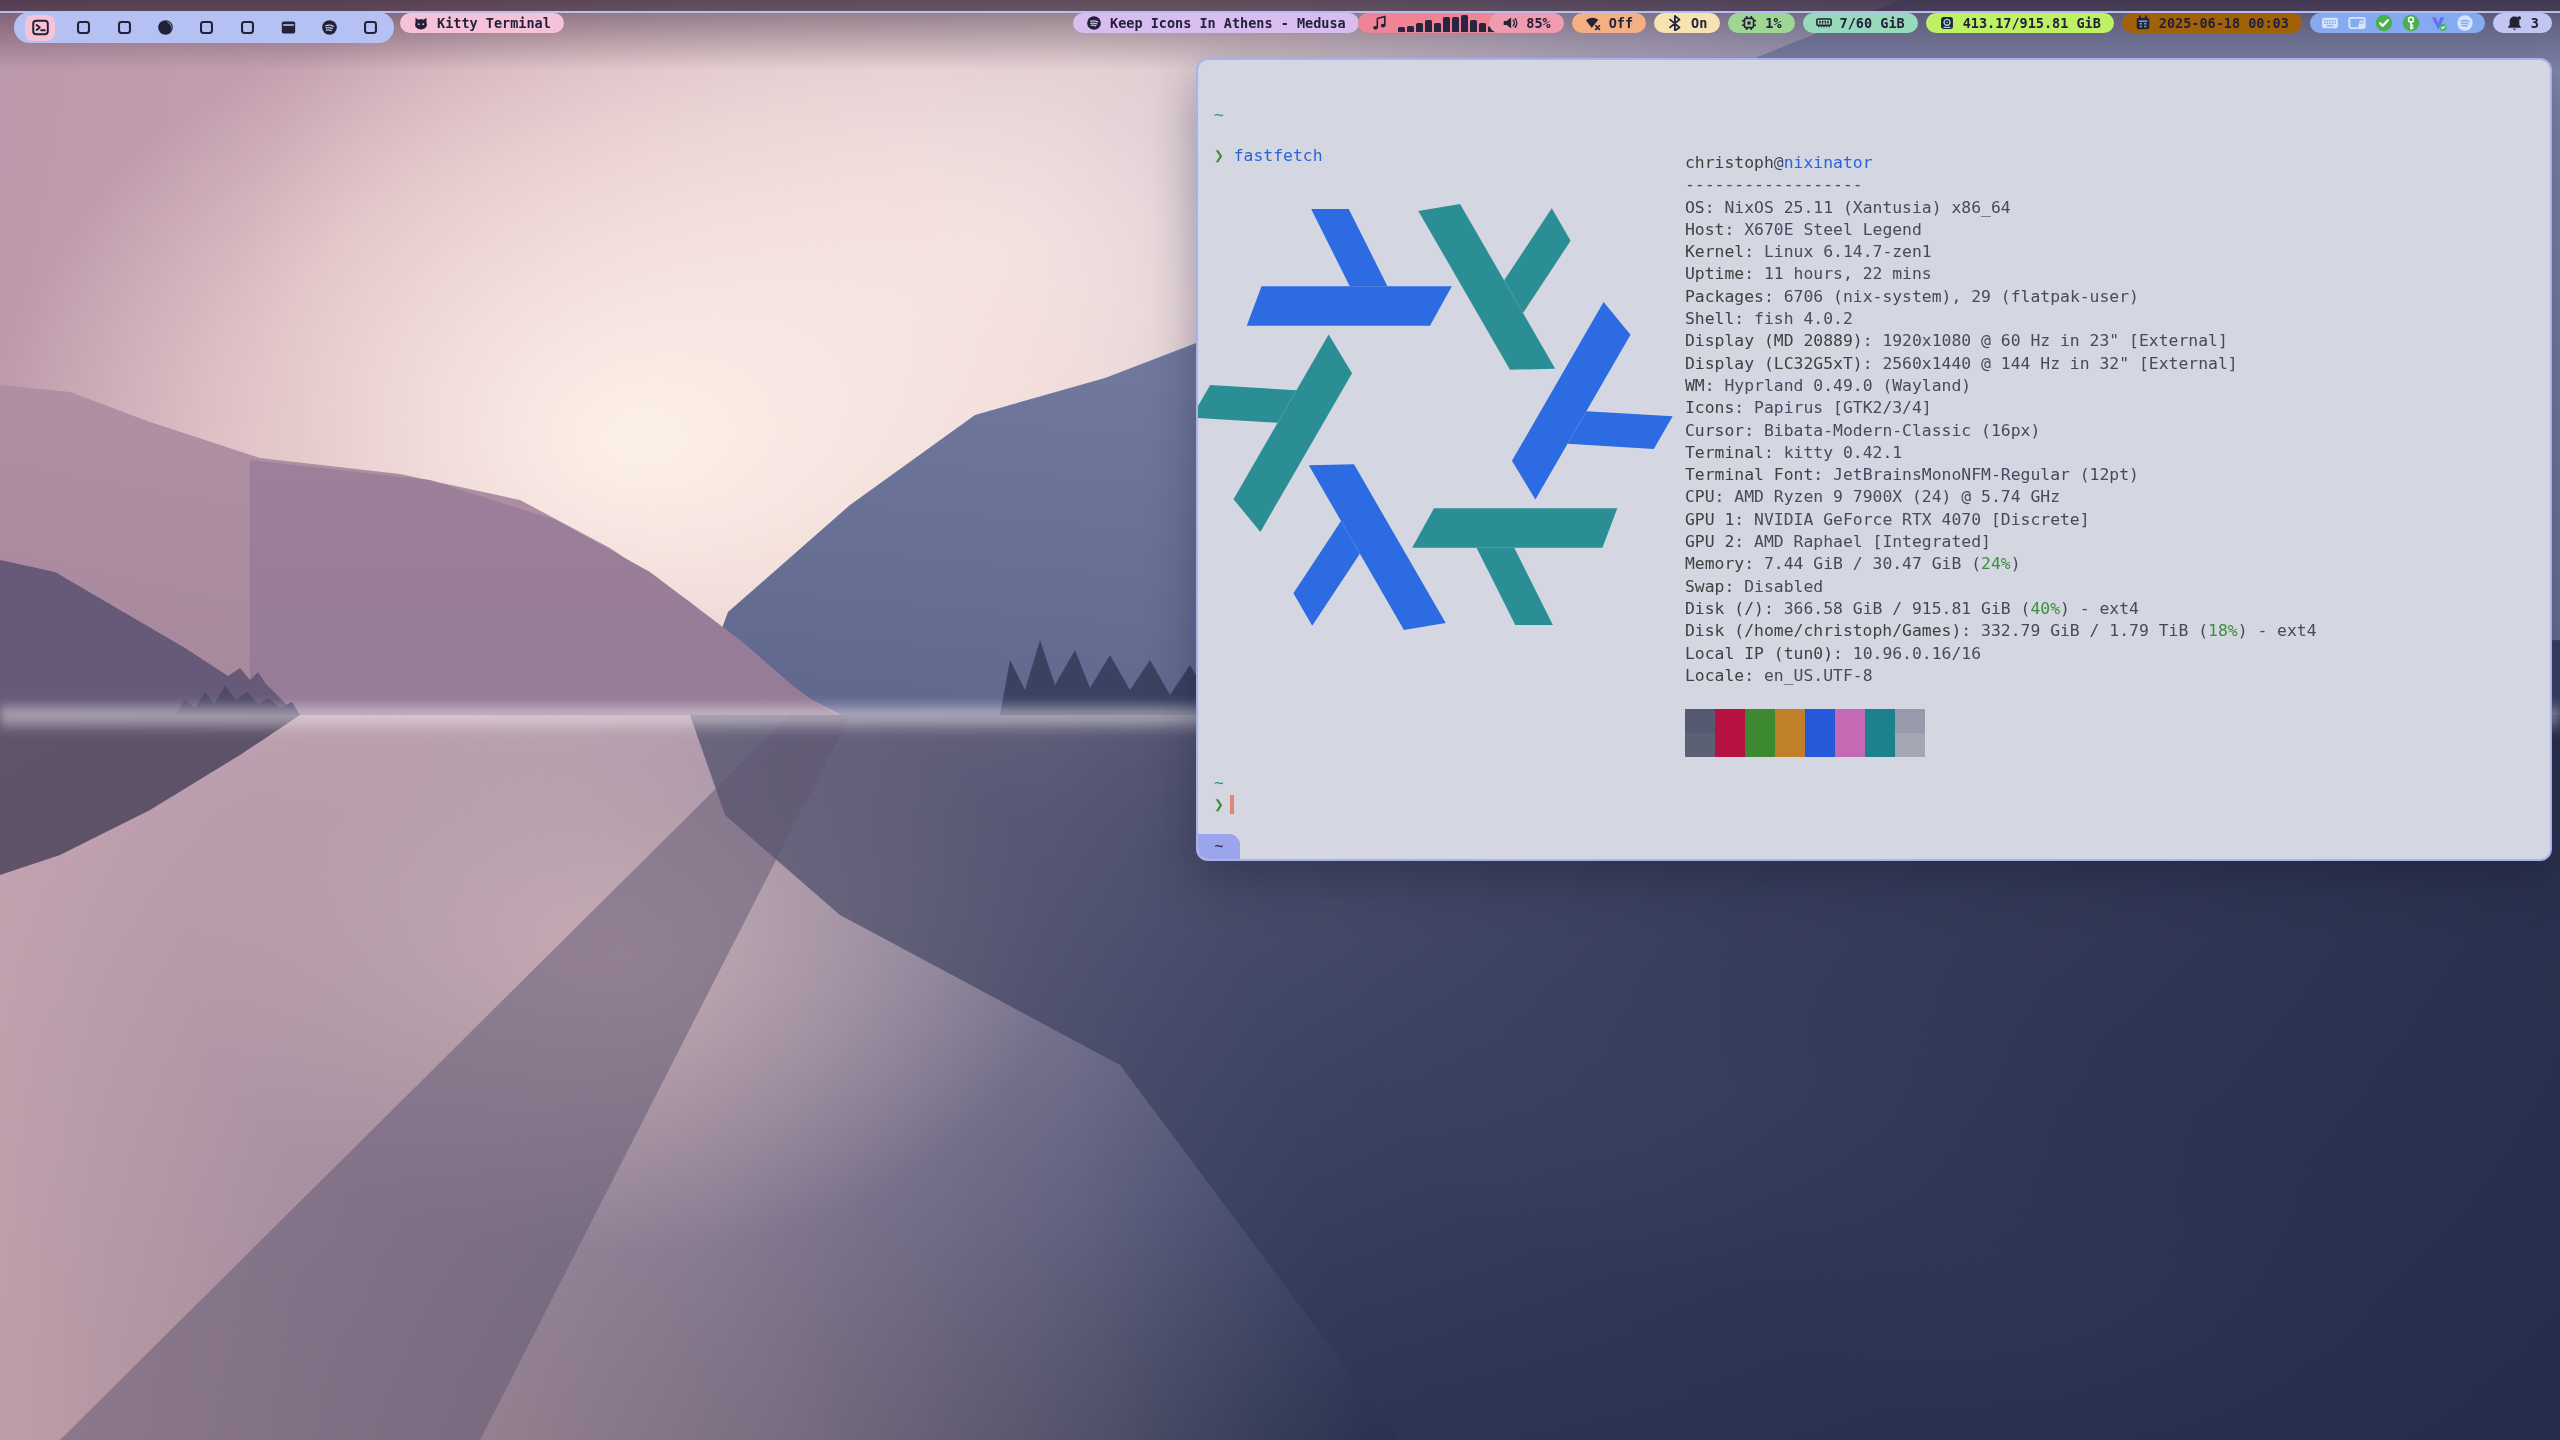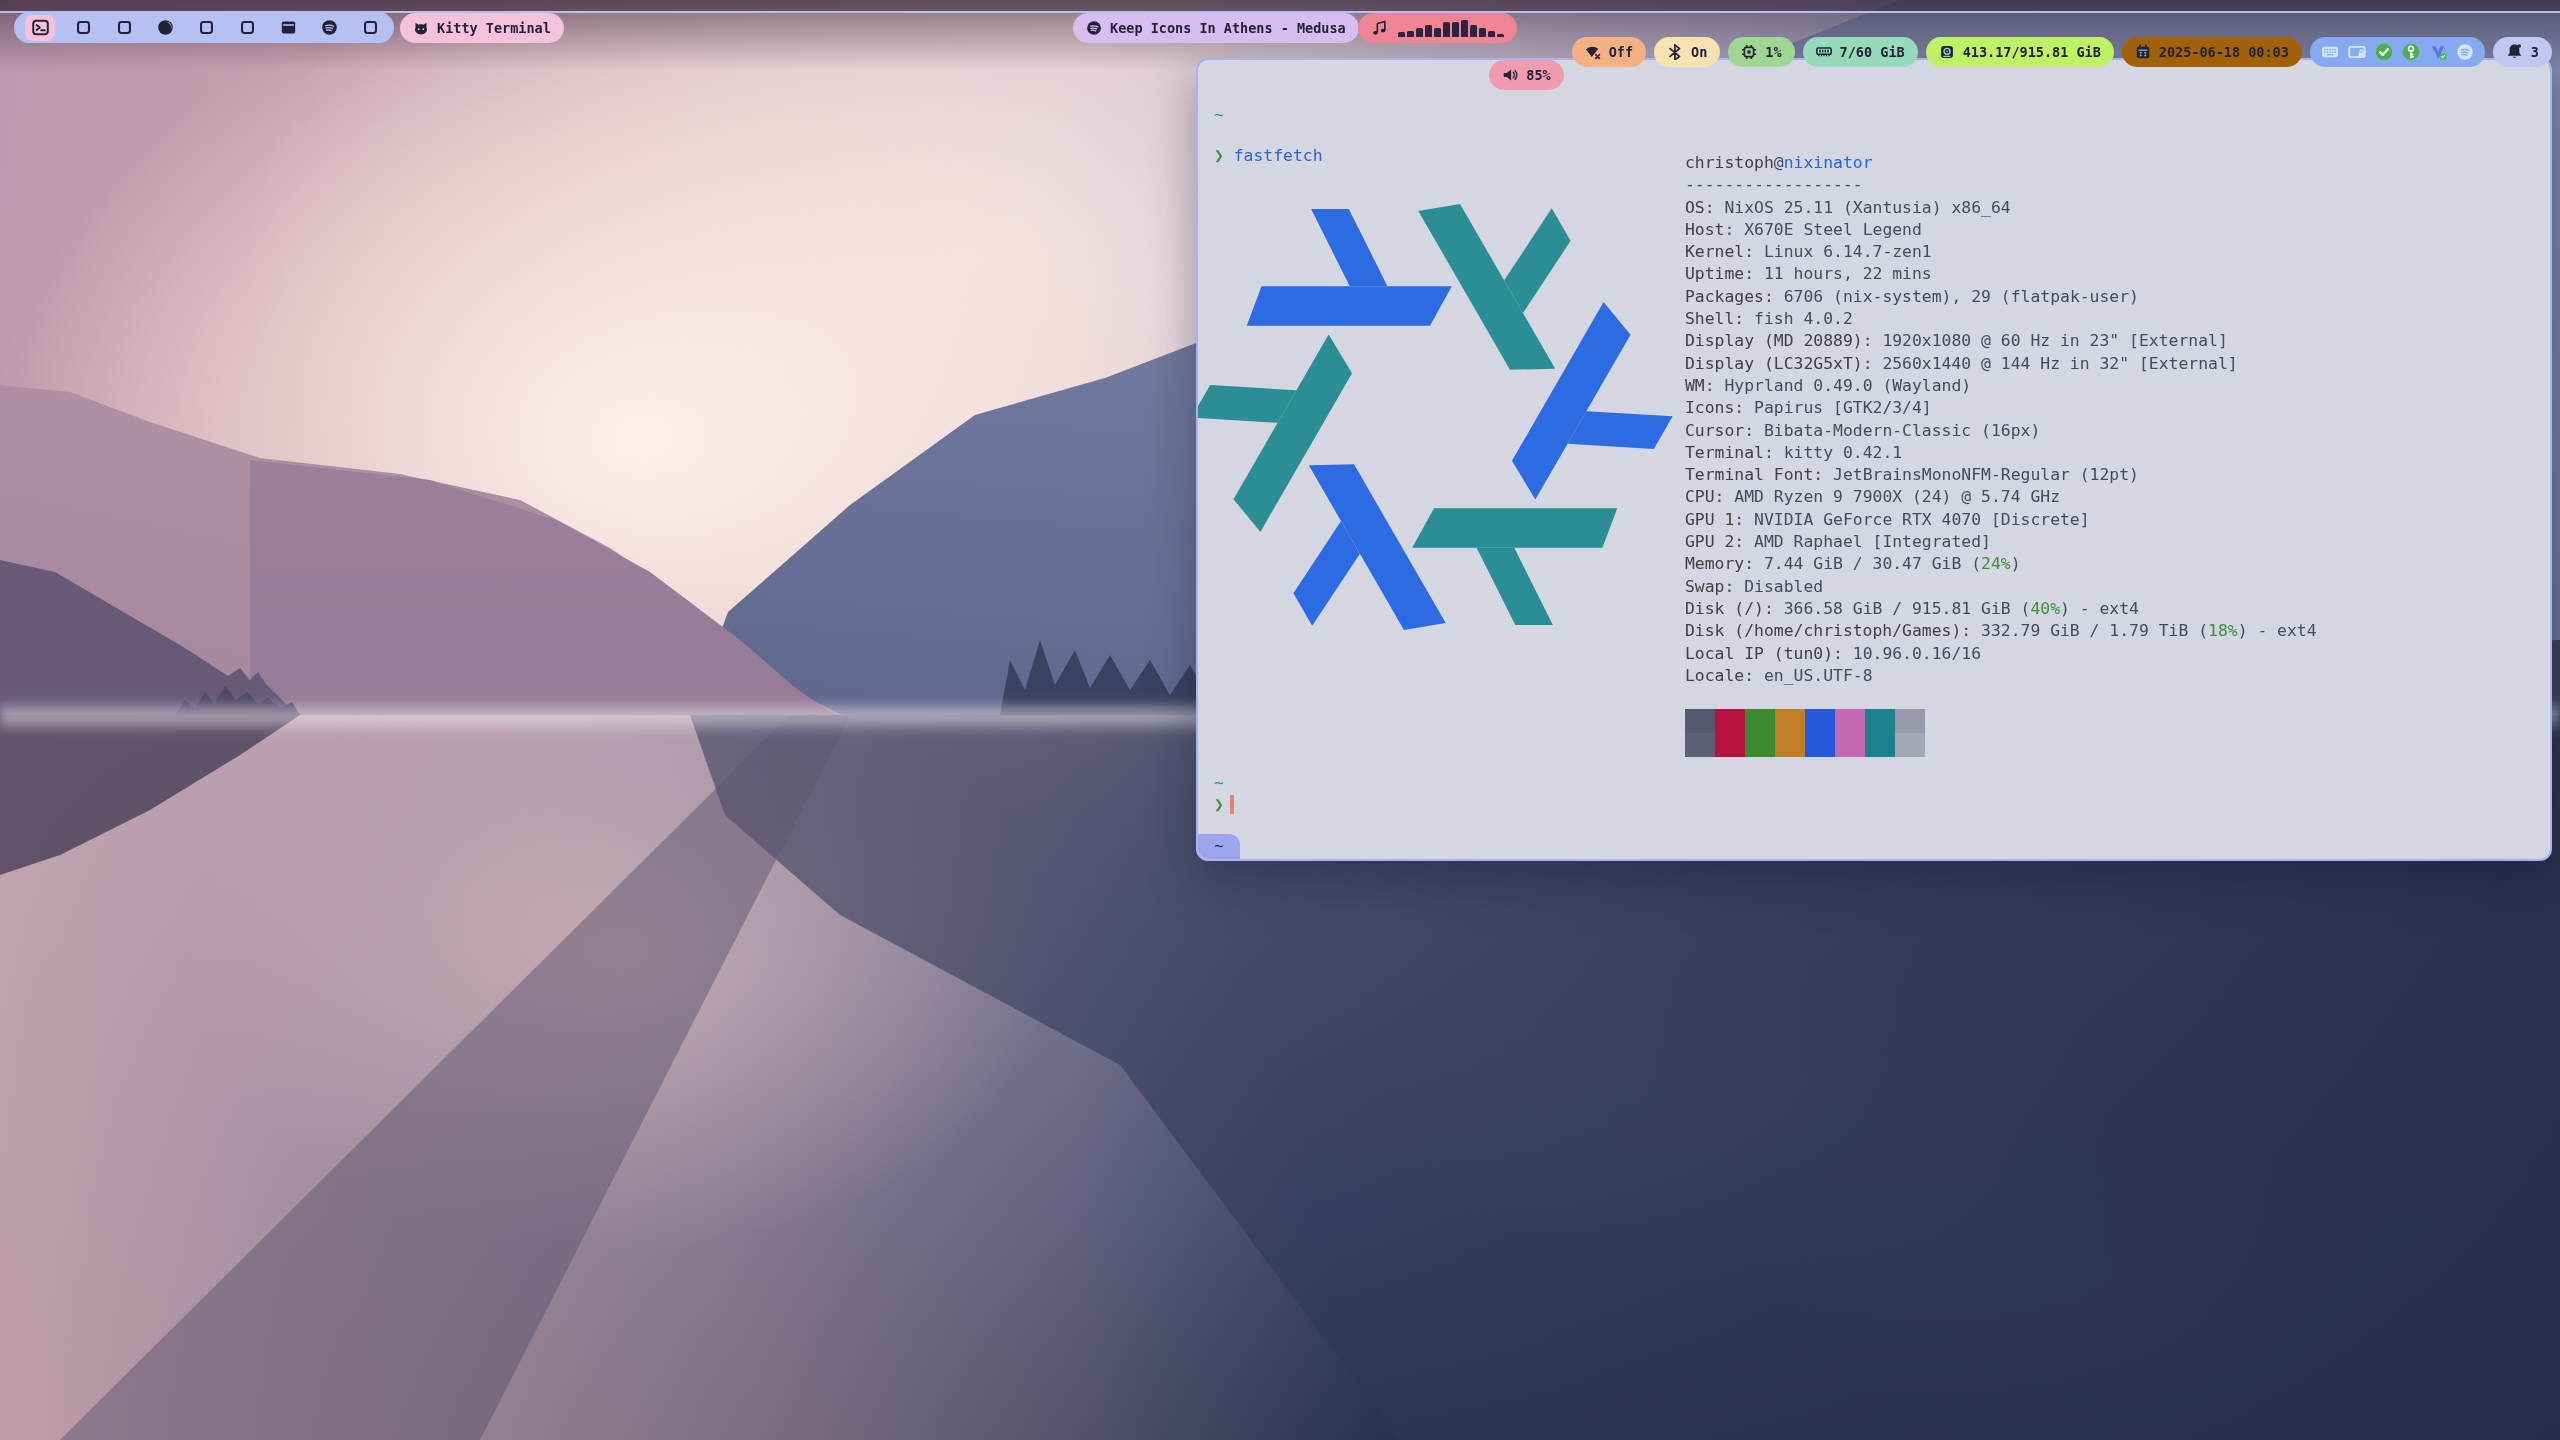--- a/index.html
+++ b/index.html
@@ -41,21 +41,21 @@
   .refl-left{position:absolute;left:0;right:0;top:715px;height:725px;background:rgba(70,62,88,.8);
     clip-path:polygon(0 0,300px 0,240px 40px,150px 95px,60px 140px,0 160px);}
   .mist{position:absolute;left:0;right:0;top:700px;height:34px;filter:blur(5px);
     background:linear-gradient(rgba(236,230,238,0),rgba(242,236,242,.55) 45%,rgba(236,228,236,0));}
 
   
   .topbar{position:absolute;left:0;top:0;right:0;height:46px;z-index:30;
     font-size:13.5px;font-weight:700;color:#24203a;}
   .bar-strip{position:absolute;left:0;top:0;right:0;height:11px;background:rgba(40,24,44,.42);}
   .bar-line{position:absolute;left:0;top:11px;right:0;height:2px;background:#b9c2f4;opacity:.95;}
-  .pill{position:absolute;top:13px;height:30px;border-radius:15px;display:flex;align-items:center;
+  .pill{position:absolute;top:13px;height:20px;border-radius:15px;display:flex;align-items:center;
     gap:8px;padding:0 13px;box-sizing:border-box;white-space:nowrap;}
   .ws-pill{left:14px;top:12px;height:31px;border-radius:16px;gap:15px;padding:0 11px;}
   .ws-slot{width:26px;height:26px;display:flex;align-items:center;justify-content:center;border-radius:8px;}
   .ws-slot.active{width:30px;}
   .ws-slot svg{display:block;}
   .icon{display:flex;align-items:center;justify-content:center;}
   .icon svg{display:block;}
   .right-group{position:absolute;right:8px;top:13px;display:flex;gap:8px;align-items:center;}
   .right-group .pill{position:static;}
   .viz{display:flex;align-items:flex-end;gap:2px;height:17px;}
@@ -219,21 +219,21 @@
           <div style="height: 15px;"></div>
           <div style="height: 16.5px;"></div>
           <div style="height: 12px;"></div>
           <div style="height: 9px;"></div>
           <div style="height: 6px;"></div>
           <div style="height: 3px;"></div>
         </span>
     </div>
 
     <div class="right-group" id="right-group">
-        <div class="pill" style="background: rgb(239, 157, 174); margin-top: 47px; --pillbg: #ef9dae;">
+        <div class="pill" style="background: rgb(239, 157, 174); --pillbg: #ef9dae;">
           <span class="icon" style="color: rgb(38, 34, 56);">
             <svg width="16" height="16" viewBox="0 0 14 14">
               <path d="M1.5 5.2h2.6L8 2.2v9.6L4.1 8.8H1.5z" fill="currentColor"></path>
               <path d="M9.8 4.6a3.4 3.4 0 0 1 0 4.8M11.5 3.3a5.6 5.6 0 0 1 0 7.4" stroke="currentColor" stroke-width="1.3" fill="none" stroke-linecap="round"></path>
             </svg>
           </span>
           <span>85%</span>
         </div>
         <div class="pill" style="background: rgb(242, 176, 131); --pillbg: #f2b083;">
           <span class="icon" style="color: rgb(38, 34, 56);">

